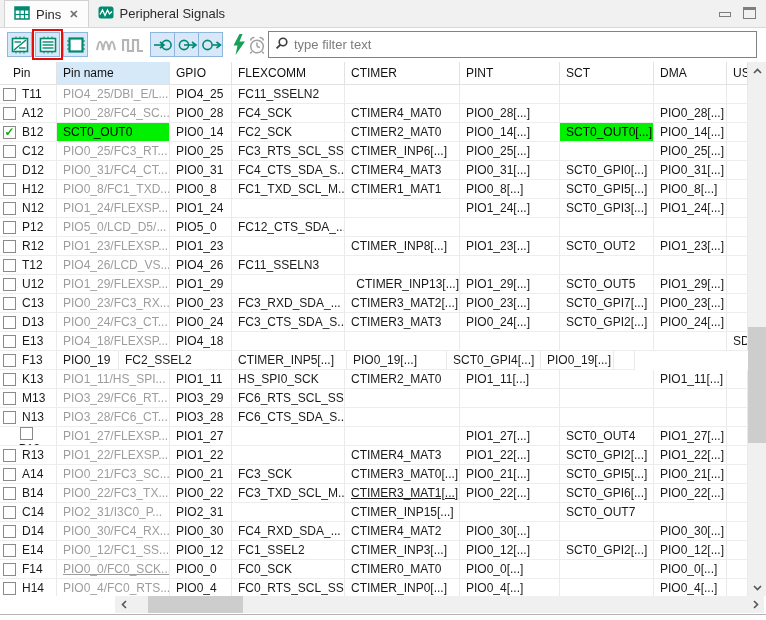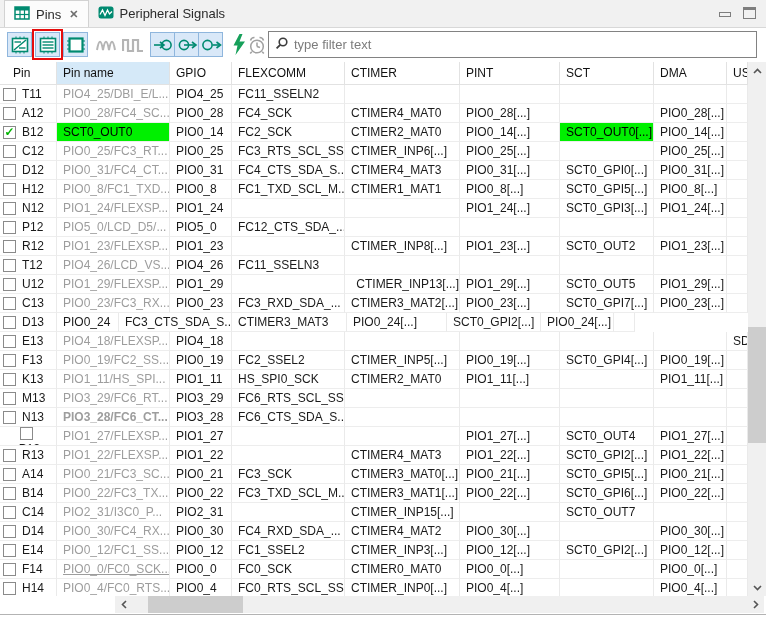--- a/index.html
+++ b/index.html
@@ -381,20 +381,21 @@
         <div class="cell" style="width: 100px;">PIO0_23[...]</div>
         <div class="cell" style="width: 94px;">SCT0_GPI7[...]</div>
         <div class="cell" style="width: 73px;">PIO0_23[...]</div>
         <div class="cell" style="width: 21px;"></div>
       </div>
       <div class="trow">
         <div class="cell pincell" style="width: 57px;">
           <span class="cb"></span>
           <span>D13</span>
         </div>
+        <div class="cell dim" style="width: 113px;">PIO0_24/FC3_CT...</div>
         <div class="cell" style="width: 62px;">PIO0_24</div>
         <div class="cell" style="width: 113px;">FC3_CTS_SDA_S...</div>
         <div class="cell" style="width: 115px;">CTIMER3_MAT3</div>
         <div class="cell" style="width: 100px;">PIO0_24[...]</div>
         <div class="cell" style="width: 94px;">SCT0_GPI2[...]</div>
         <div class="cell" style="width: 73px;">PIO0_24[...]</div>
         <div class="cell" style="width: 21px;"></div>
       </div>
       <div class="trow">
         <div class="cell pincell" style="width: 57px;">
@@ -408,21 +409,20 @@
         <div class="cell" style="width: 100px;"></div>
         <div class="cell" style="width: 94px;"></div>
         <div class="cell" style="width: 73px;"></div>
         <div class="cell" style="width: 21px;">SD</div>
       </div>
       <div class="trow">
         <div class="cell pincell" style="width: 57px;">
           <span class="cb"></span>
           <span>F13</span>
         </div>
-        <div class="cell dim" style="width: 113px;">PIO0_19/FC2_SS...</div>
         <div class="cell" style="width: 62px;">PIO0_19</div>
         <div class="cell" style="width: 113px;">FC2_SSEL2</div>
         <div class="cell" style="width: 115px;">CTIMER_INP5[...]</div>
         <div class="cell" style="width: 100px;">PIO0_19[...]</div>
         <div class="cell" style="width: 94px;">SCT0_GPI4[...]</div>
         <div class="cell" style="width: 73px;">PIO0_19[...]</div>
         <div class="cell" style="width: 21px;"></div>
       </div>
       <div class="trow">
         <div class="cell pincell" style="width: 57px; align-items: center;">
@@ -450,21 +450,21 @@
         <div class="cell" style="width: 100px;"></div>
         <div class="cell" style="width: 94px;"></div>
         <div class="cell" style="width: 73px;"></div>
         <div class="cell" style="width: 21px;"></div>
       </div>
       <div class="trow">
         <div class="cell pincell" style="width: 57px;">
           <span class="cb"></span>
           <span>N13</span>
         </div>
-        <div class="cell dim" style="width: 113px; font-weight: bold;">PIO3_28/FC6_CT...</div>
+        <div class="cell dim" style="width: 113px;">PIO3_28/FC6_CT...</div>
         <div class="cell" style="width: 62px;">PIO3_28</div>
         <div class="cell" style="width: 113px;">FC6_CTS_SDA_S...</div>
         <div class="cell" style="width: 115px;"></div>
         <div class="cell" style="width: 100px;"></div>
         <div class="cell" style="width: 94px;"></div>
         <div class="cell" style="width: 73px;"></div>
         <div class="cell" style="width: 21px;"></div>
       </div>
       <div class="trow">
         <div class="cell pincell" style="width: 57px; flex-direction: column;">
@@ -509,21 +509,21 @@
         <div class="cell" style="width: 21px;"></div>
       </div>
       <div class="trow">
         <div class="cell pincell" style="width: 57px;">
           <span class="cb"></span>
           <span>B14</span>
         </div>
         <div class="cell dim" style="width: 113px;">PIO0_22/FC3_TX...</div>
         <div class="cell" style="width: 62px;">PIO0_22</div>
         <div class="cell" style="width: 113px;">FC3_TXD_SCL_M...</div>
-        <div class="cell" style="width: 115px;">CTIMER3_MAT1[...]</div>
+        <div class="cell" style="width: 115px; text-decoration: underline;">CTIMER3_MAT1[...]</div>
         <div class="cell" style="width: 100px;">PIO0_22[...]</div>
         <div class="cell" style="width: 94px;">SCT0_GPI6[...]</div>
         <div class="cell" style="width: 73px;">PIO0_22[...]</div>
         <div class="cell" style="width: 21px;"></div>
       </div>
       <div class="trow">
         <div class="cell pincell" style="width: 57px;">
           <span class="cb"></span>
           <span>C14</span>
         </div>

